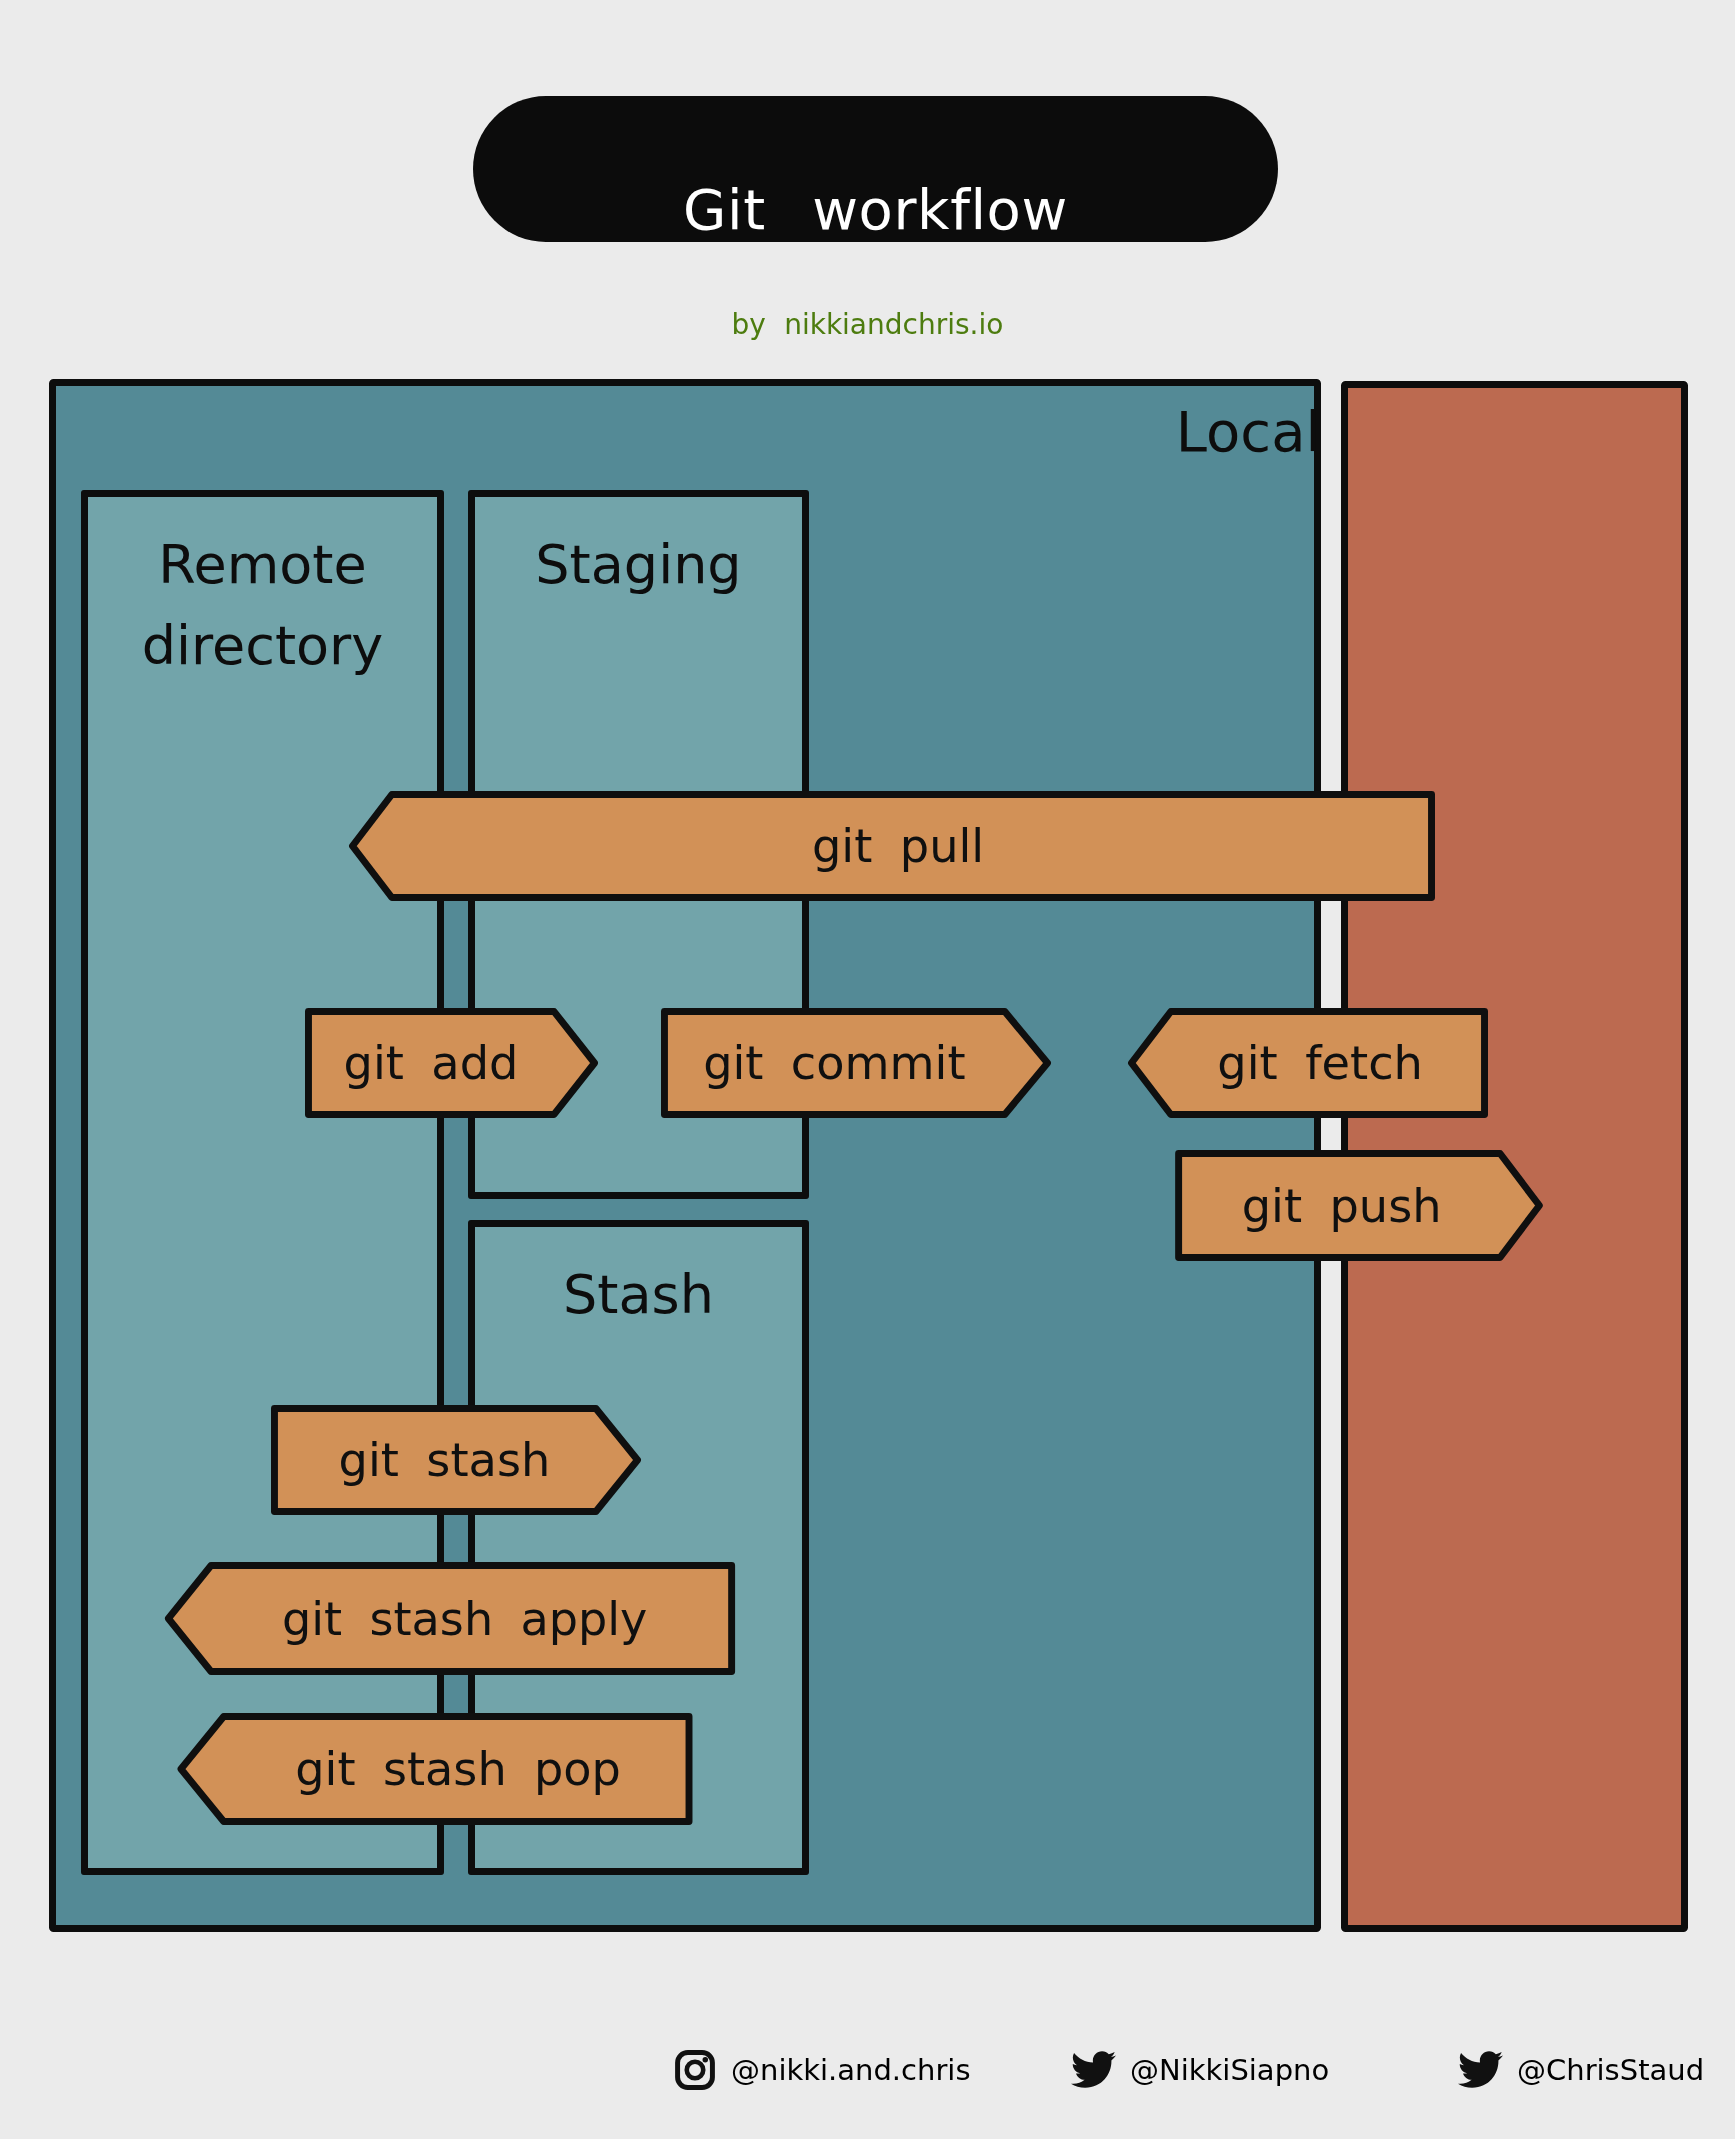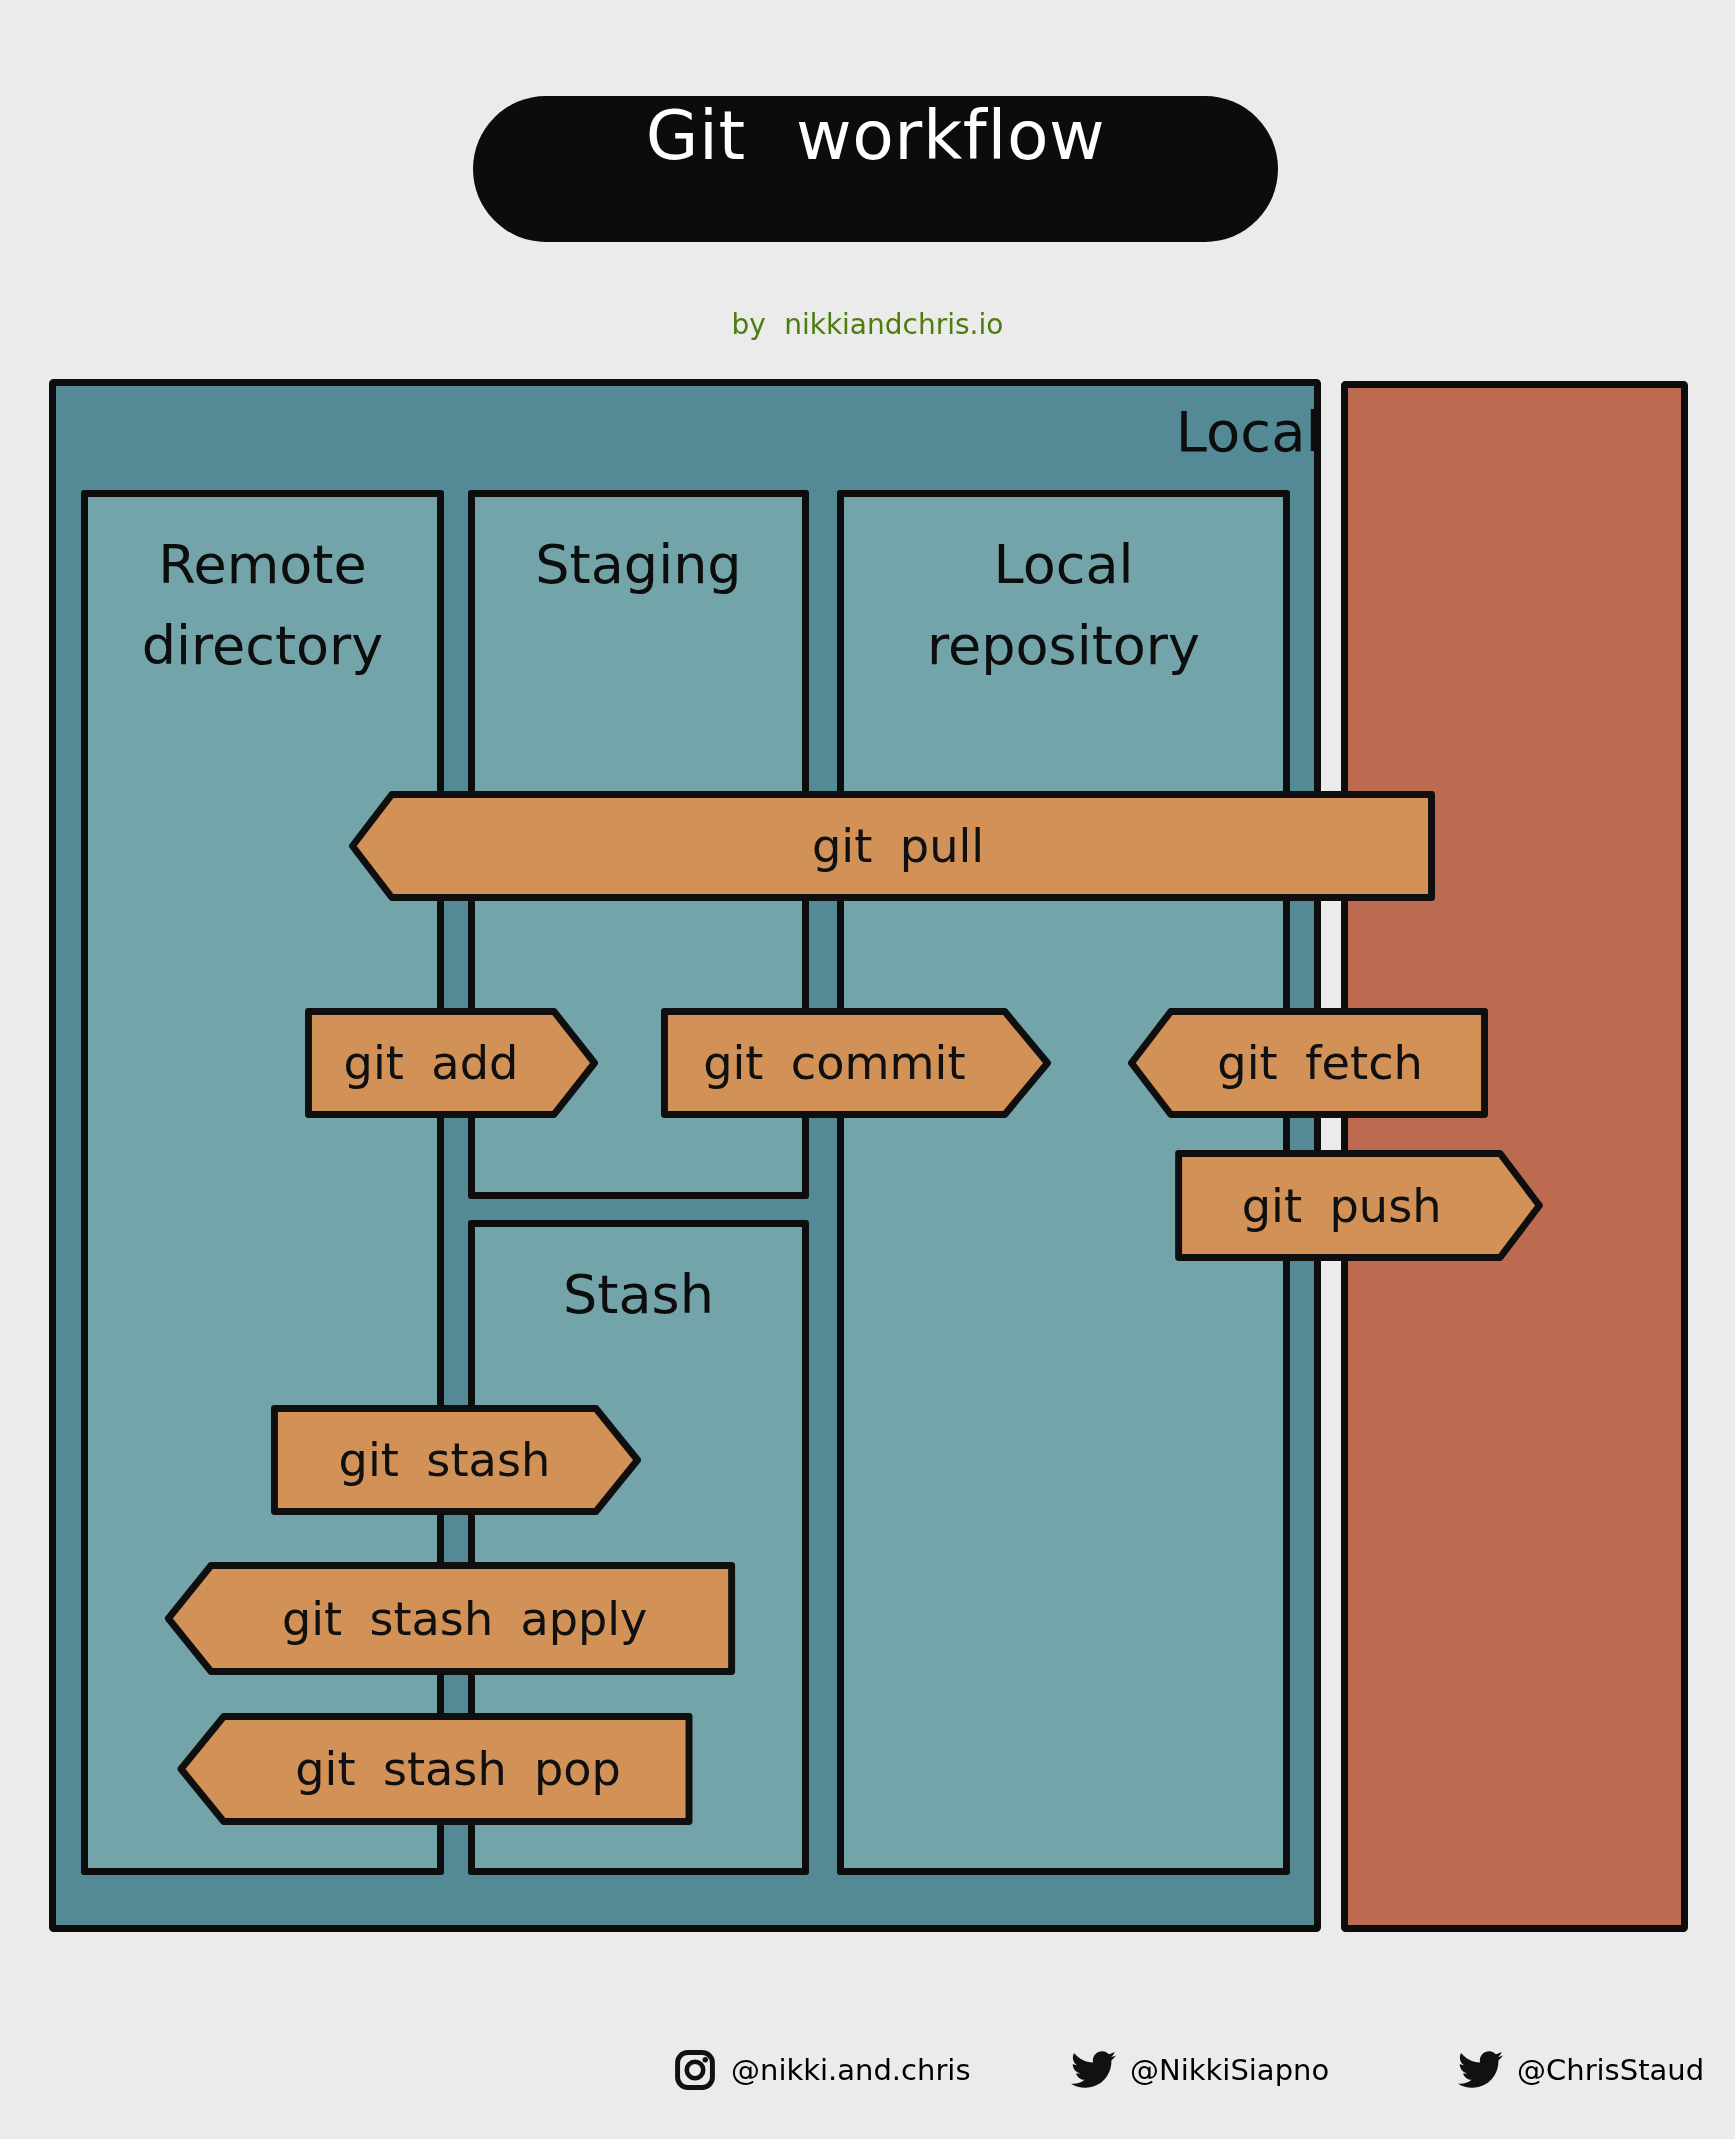--- a/index.html
+++ b/index.html
@@ -3,22 +3,22 @@
 <meta charset="utf-8">
 <style>
   html, body { margin: 0; padding: 0; background: #ebebeb; }
   body { width: 1735px; height: 2140px; font-family: "DejaVu Sans", sans-serif; }
   .page { position: relative; width: 1735px; height: 2140px; overflow: hidden; background: #ebebeb; }
 
   
   .title-pill {
     position: absolute; left: 473px; top: 96px; width: 805px; height: 146px;
     background: #0c0c0c; border-radius: 75px;
-    display: flex; align-items: flex-start; justify-content: center;
-    color: #ffffff; font-size: 68px; word-spacing: 28px; letter-spacing: 0.6px;
+    display: flex; align-items: flex-end; justify-content: center;
+    color: #ffffff; font-size: 56px; word-spacing: 28px; letter-spacing: 0.6px;
   }
   .byline {
     position: absolute; left: 0; top: 280px; width: 1735px; text-align: center;
     font-size: 28px; color: #4d7c0f; word-spacing: 9.3px; margin-top: 28px;
   }
 
   
   .panel { position: absolute; box-sizing: border-box; border: 7.5px solid #0d0d0d; border-radius: 4.6px; }
   .panel-local  { left: 49px;  top: 379px; width: 1272px; height: 1553px; background: #548a96; }
   .panel-remote { left: 1341px; top: 381px; width: 347px;  height: 1551px; background: #bc6a50; }
@@ -75,23 +75,20 @@
 
   <div class="panel panel-local"></div>
   <div class="panel panel-remote"></div>
   <div class="panel-label panel-label-local">Local</div>
 
   <div class="inner-box box-working">
     <div class="box-label">Remote directory</div>
   </div>
   <div class="inner-box box-staging">
     <div class="box-label">Staging</div>
-  </div>
-  <div class="inner-box box-localrepo">
-    <div class="box-label">Local repository</div>
   </div>
   <div class="inner-box box-stash">
     <div class="box-label">Stash</div>
   </div>
 
   <svg class="arrow arrow-git-pull" width="1086" height="110" viewBox="0 0 1877 190">
     <polygon points="74,6 1871,6 1871,184 74,184 6,95"></polygon>
     <text x="949" y="95">git pull</text>
   </svg>
 

